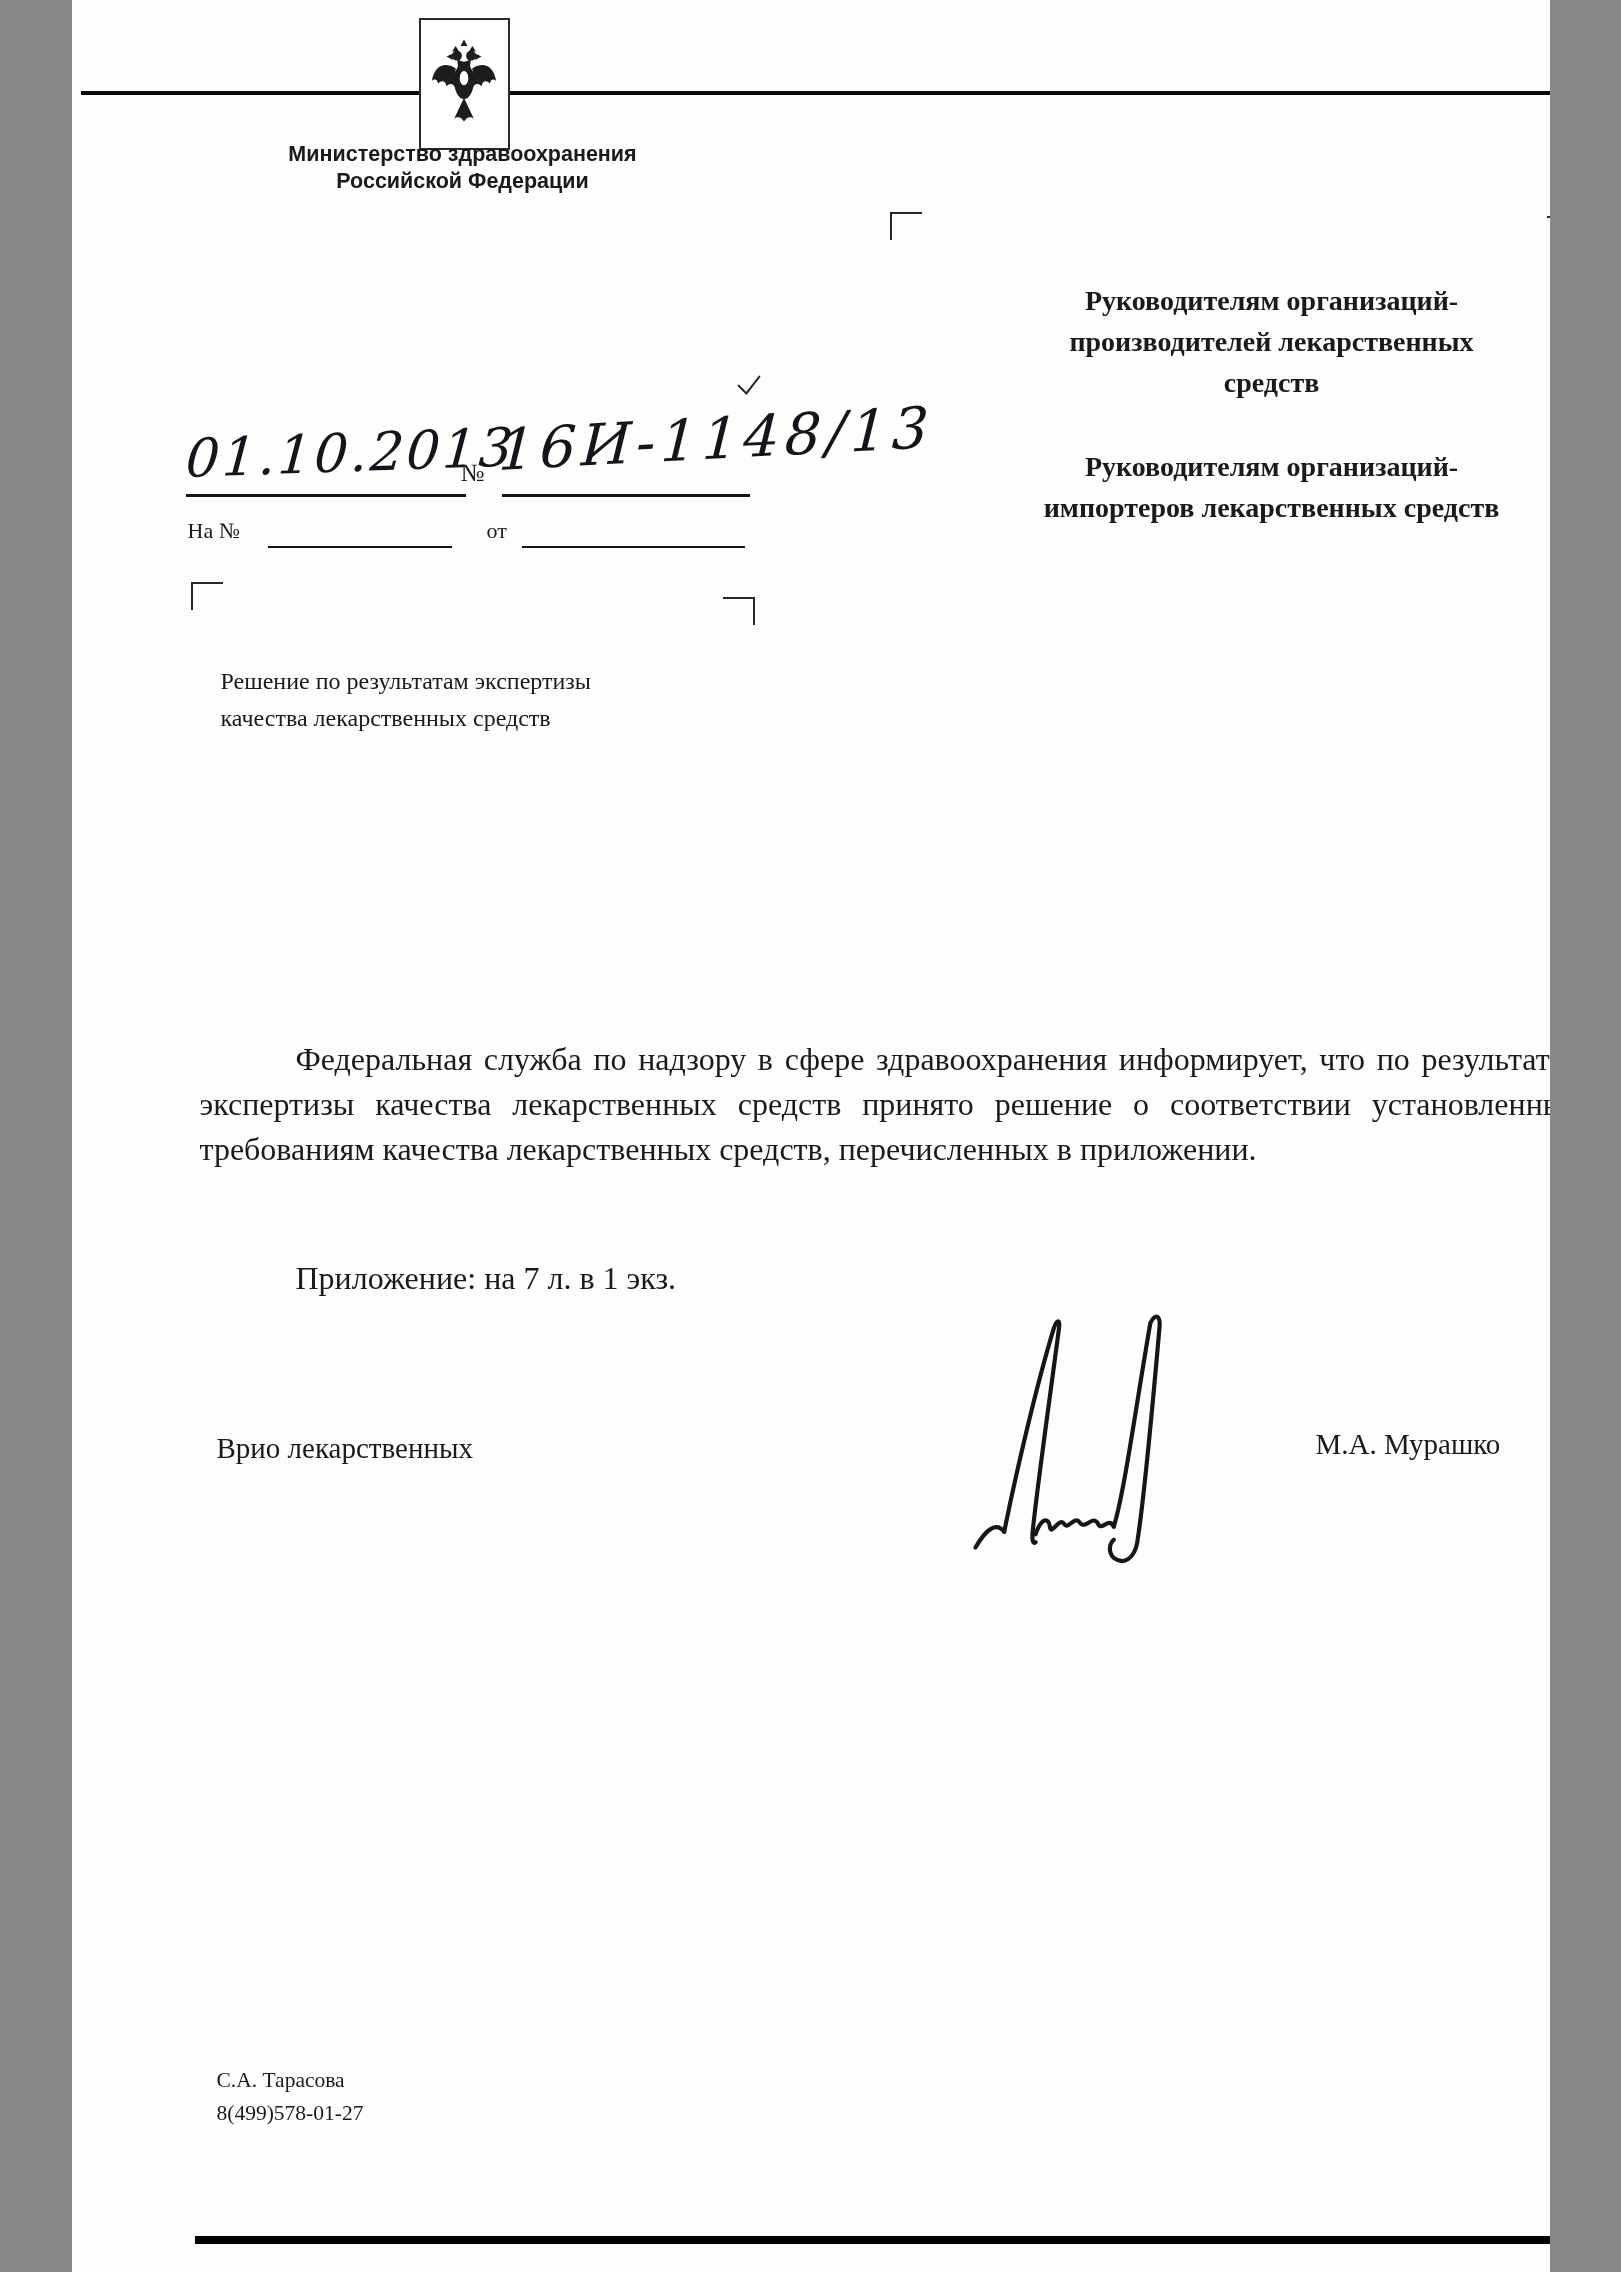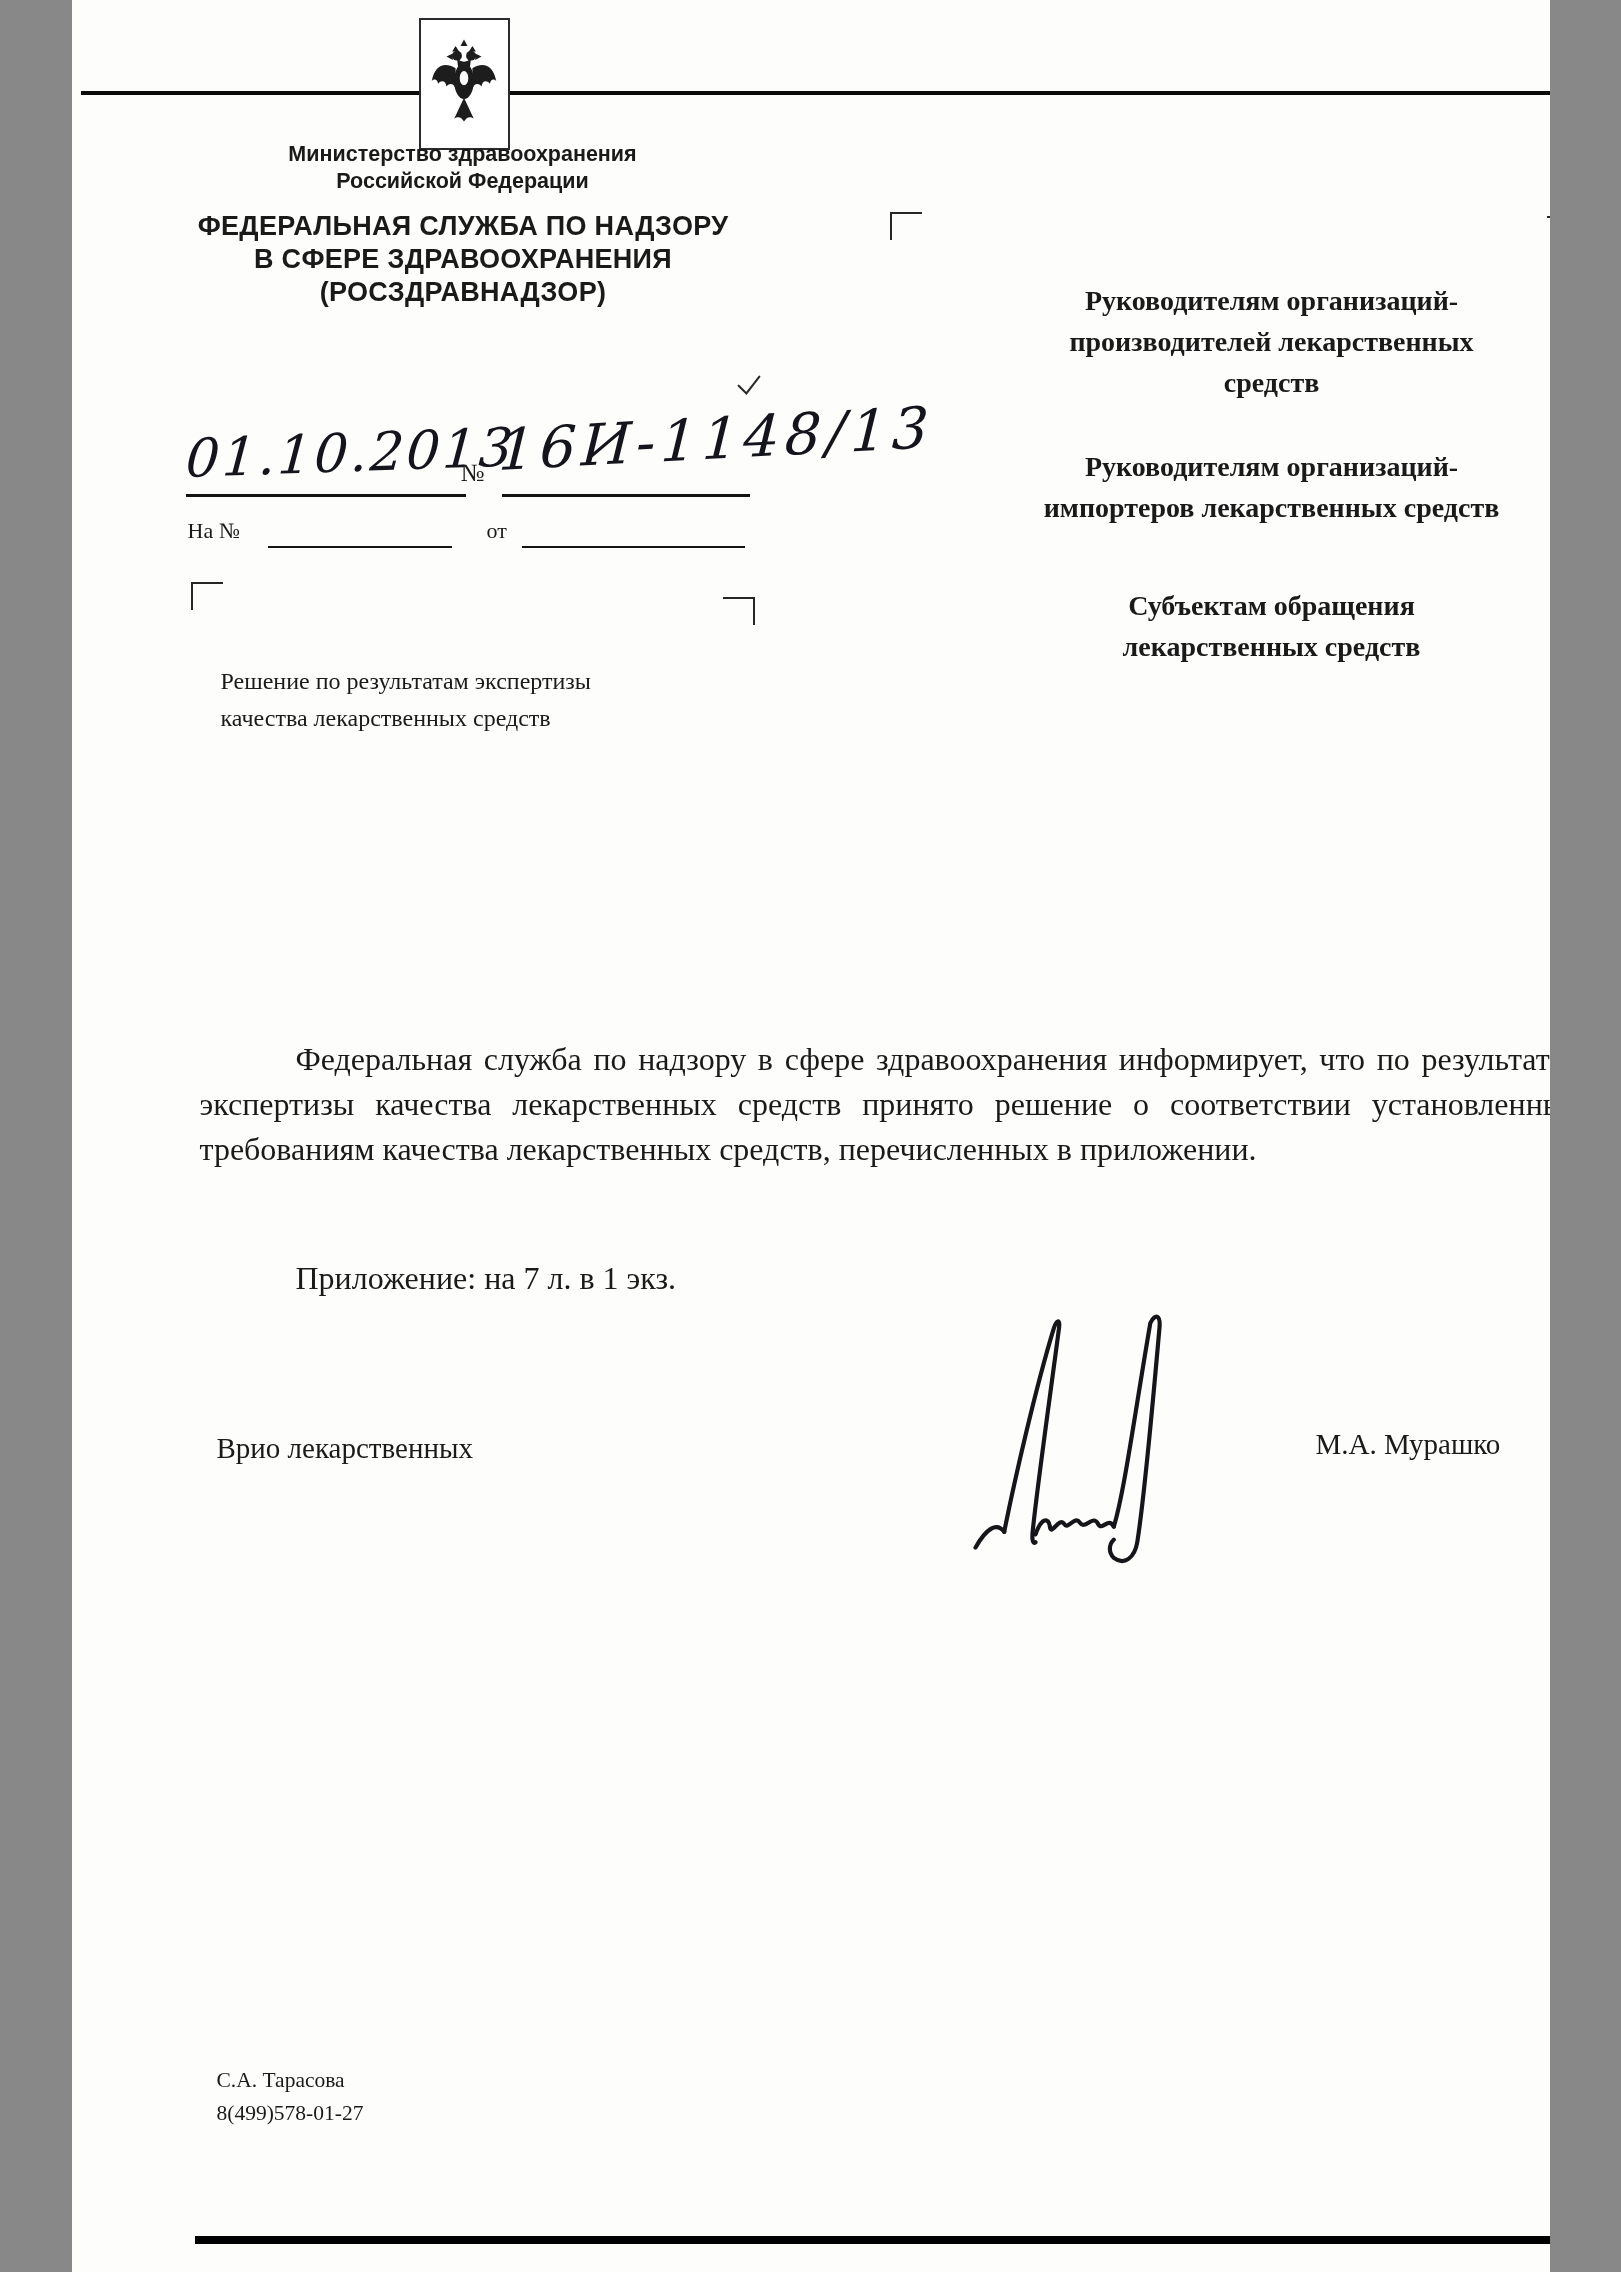--- a/index.html
+++ b/index.html
@@ -116,23 +116,20 @@
           <path d="M62 44 C78 34 92 40 96 62 C92 58 88 60 87 66 C82 60 76 62 75 70 C70 64 64 66 62 74 Z"></path>
           <path d="M50 86 L36 116 C42 112 46 114 50 120 C54 114 58 112 64 116 Z"></path>
         </g>
         <ellipse cx="50" cy="58" rx="7" ry="11" fill="#ffffff" stroke="#1d1d1d" stroke-width="1.5"></ellipse>
       </svg>
     </span>
   </div>
 
   <div class="abs ministry">Министерство здравоохранения
 Российской Федерации</div>
-  <div class="abs service">ФЕДЕРАЛЬНАЯ СЛУЖБА ПО НАДЗОРУ
-В СФЕРЕ ЗДРАВООХРАНЕНИЯ
-(РОСЗДРАВНАДЗОР)</div>
 
   <div class="abs hw hw-date">01.10.2013</div>
   <div class="abs no-sign">№</div>
   <div class="abs hw hw-number">16И-1148/13</div>
   <div class="abs u-line u-date"></div>
   <div class="abs u-line u-number"></div>
 
   <div class="abs na-label">На №</div>
   <div class="abs u-line u-na1"></div>
   <div class="abs ot-label">от</div>
@@ -143,22 +140,20 @@
   <div class="abs subject">Решение по результатам экспертизы
 качества лекарственных средств</div>
 
   <div class="abs bracket tl addr-br-l"></div>
   <div class="abs bracket tr addr-br-r"></div>
   <div class="abs addressee a1">Руководителям организаций-
 производителей лекарственных
 средств</div>
   <div class="abs addressee a2">Руководителям организаций-
 импортеров лекарственных средств</div>
-  <div class="abs addressee a3">Субъектам обращения
-лекарственных средств</div>
 
   <div class="abs pen-tick">
     <svg width="26" height="22" viewBox="0 0 20 17">
         <path d="M2 9 L8 15 L18 2" fill="none" stroke="#2a2a2a" stroke-width="1.6" stroke-linecap="round"></path>
       </svg>
   </div>
 
   <div class="abs body-par">Федеральная служба по надзору в сфере здравоохранения информирует, что по результатам экспертизы качества лекарственных средств принято решение о соответствии установленным требованиям качества лекарственных средств, перечисленных в приложении.</div>
   <div class="abs attachment">Приложение: на 7 л. в 1 экз.</div>
 

